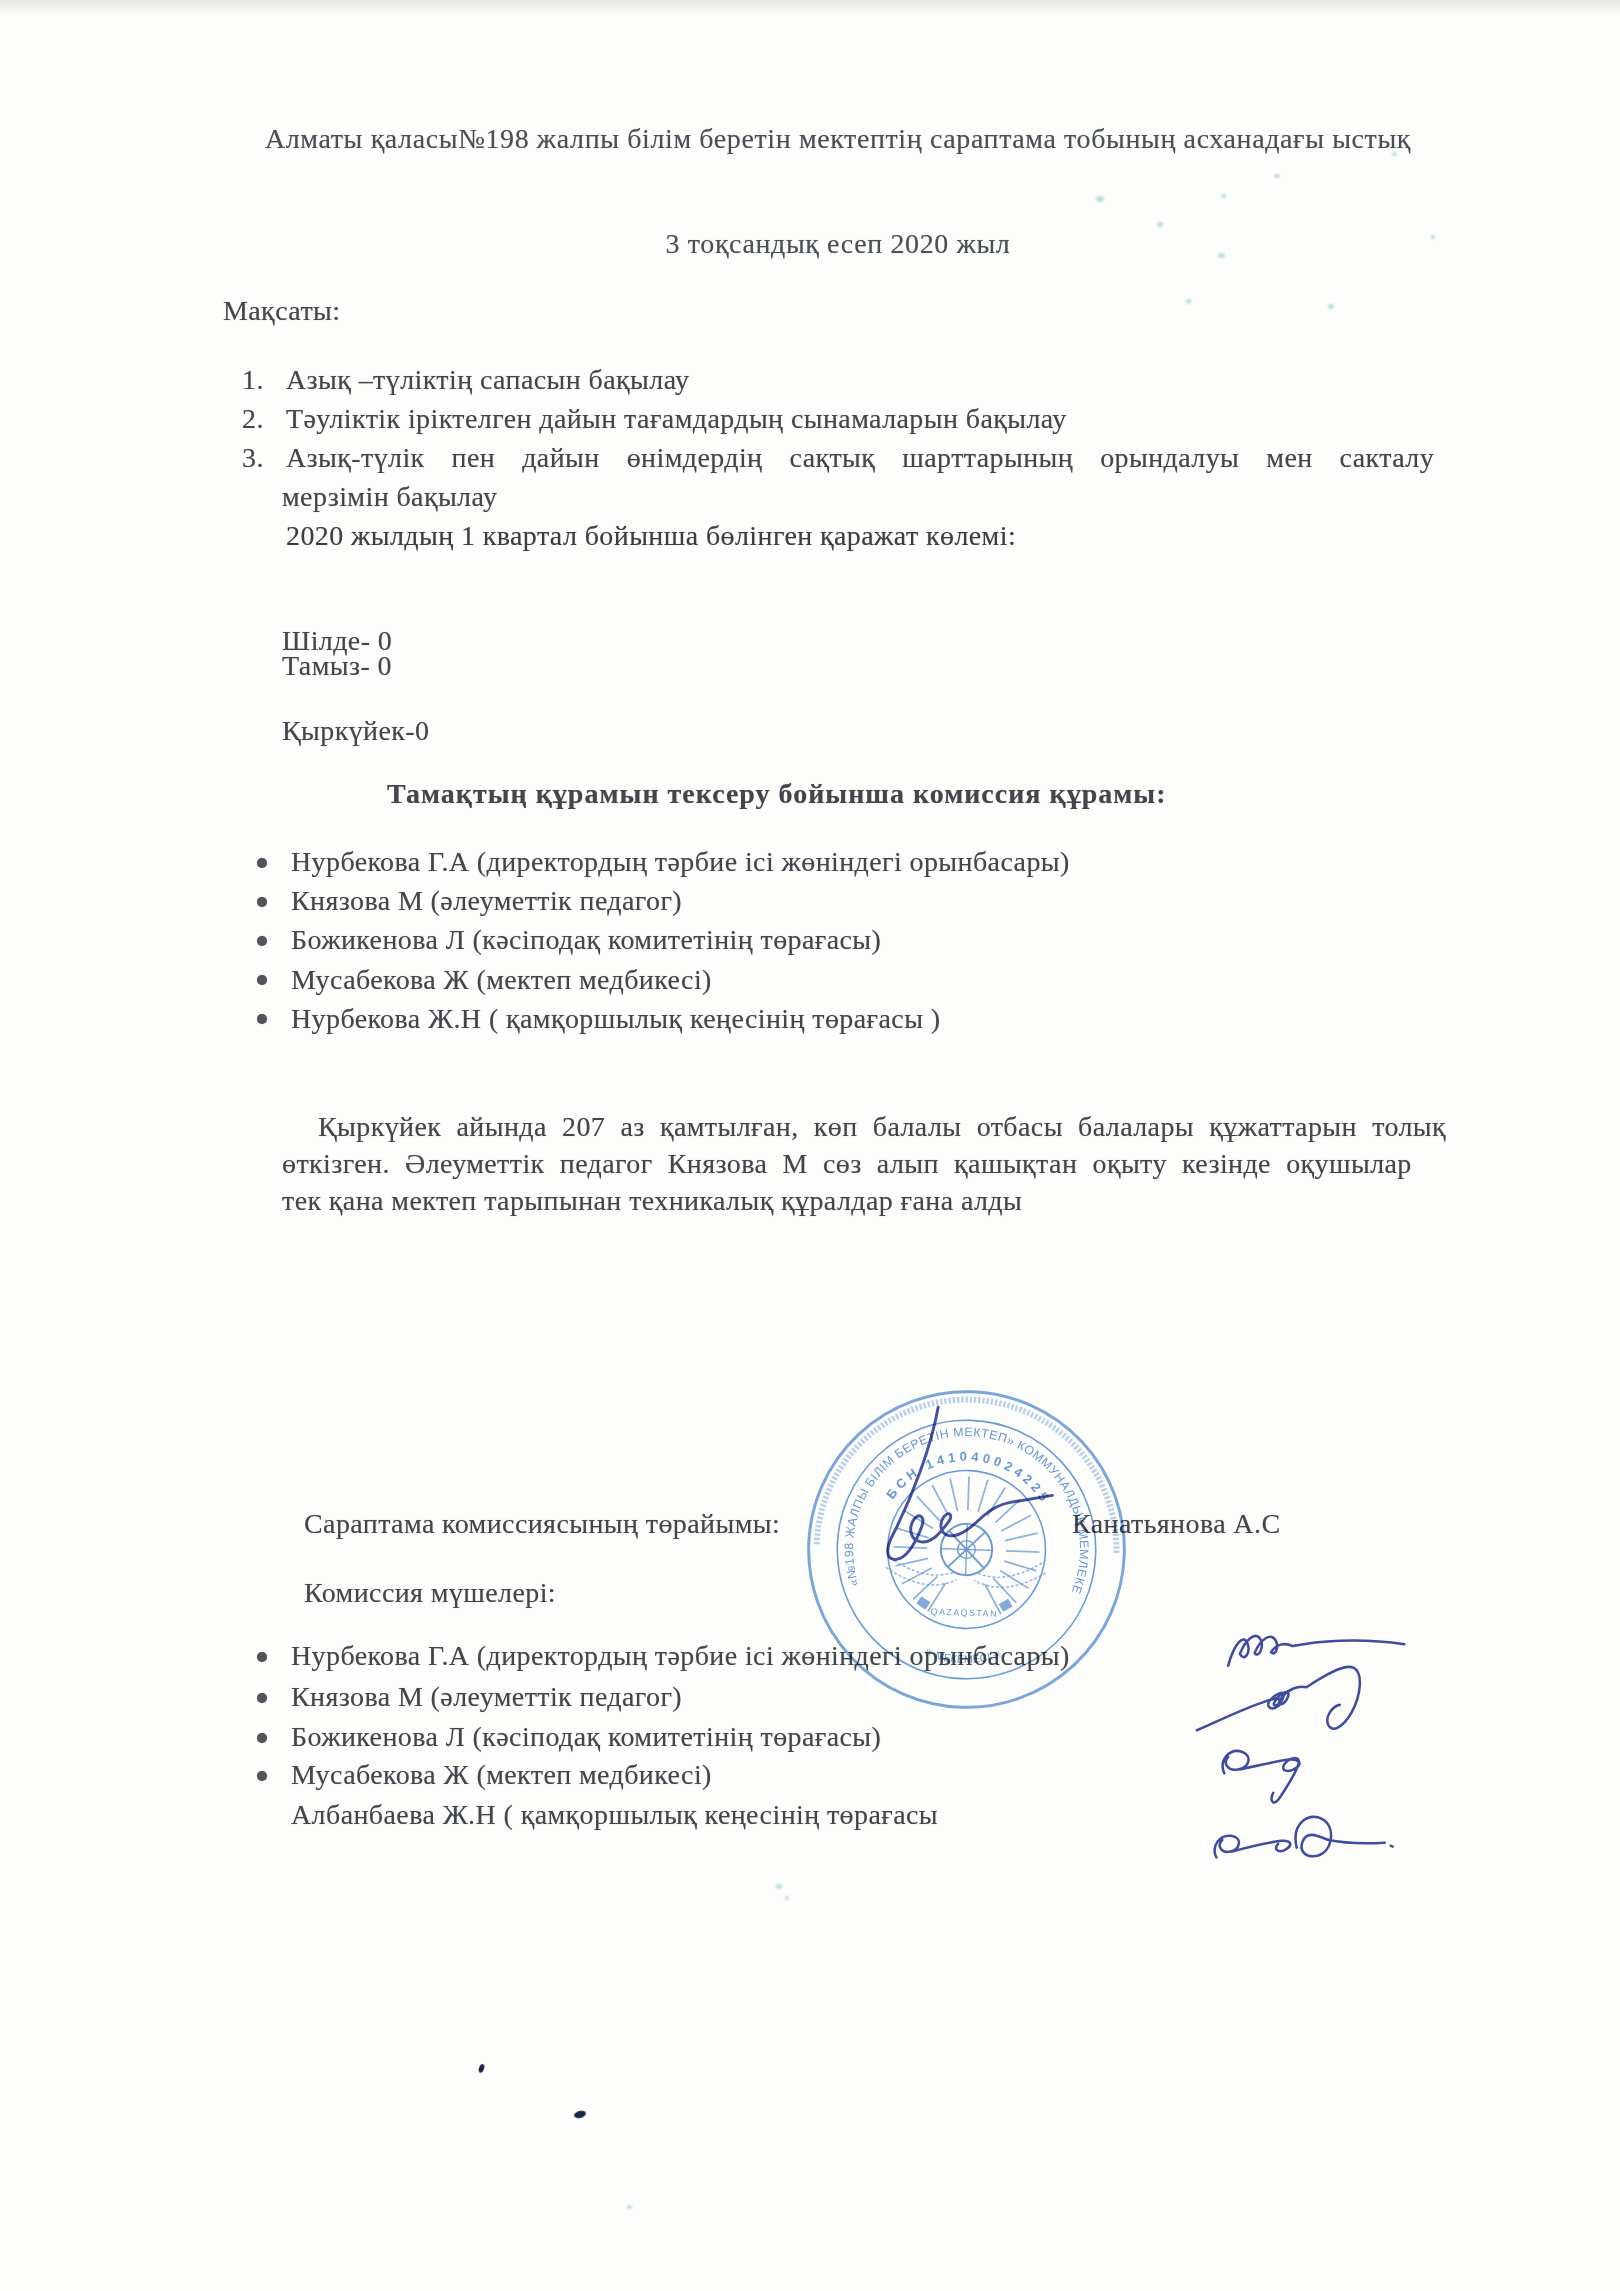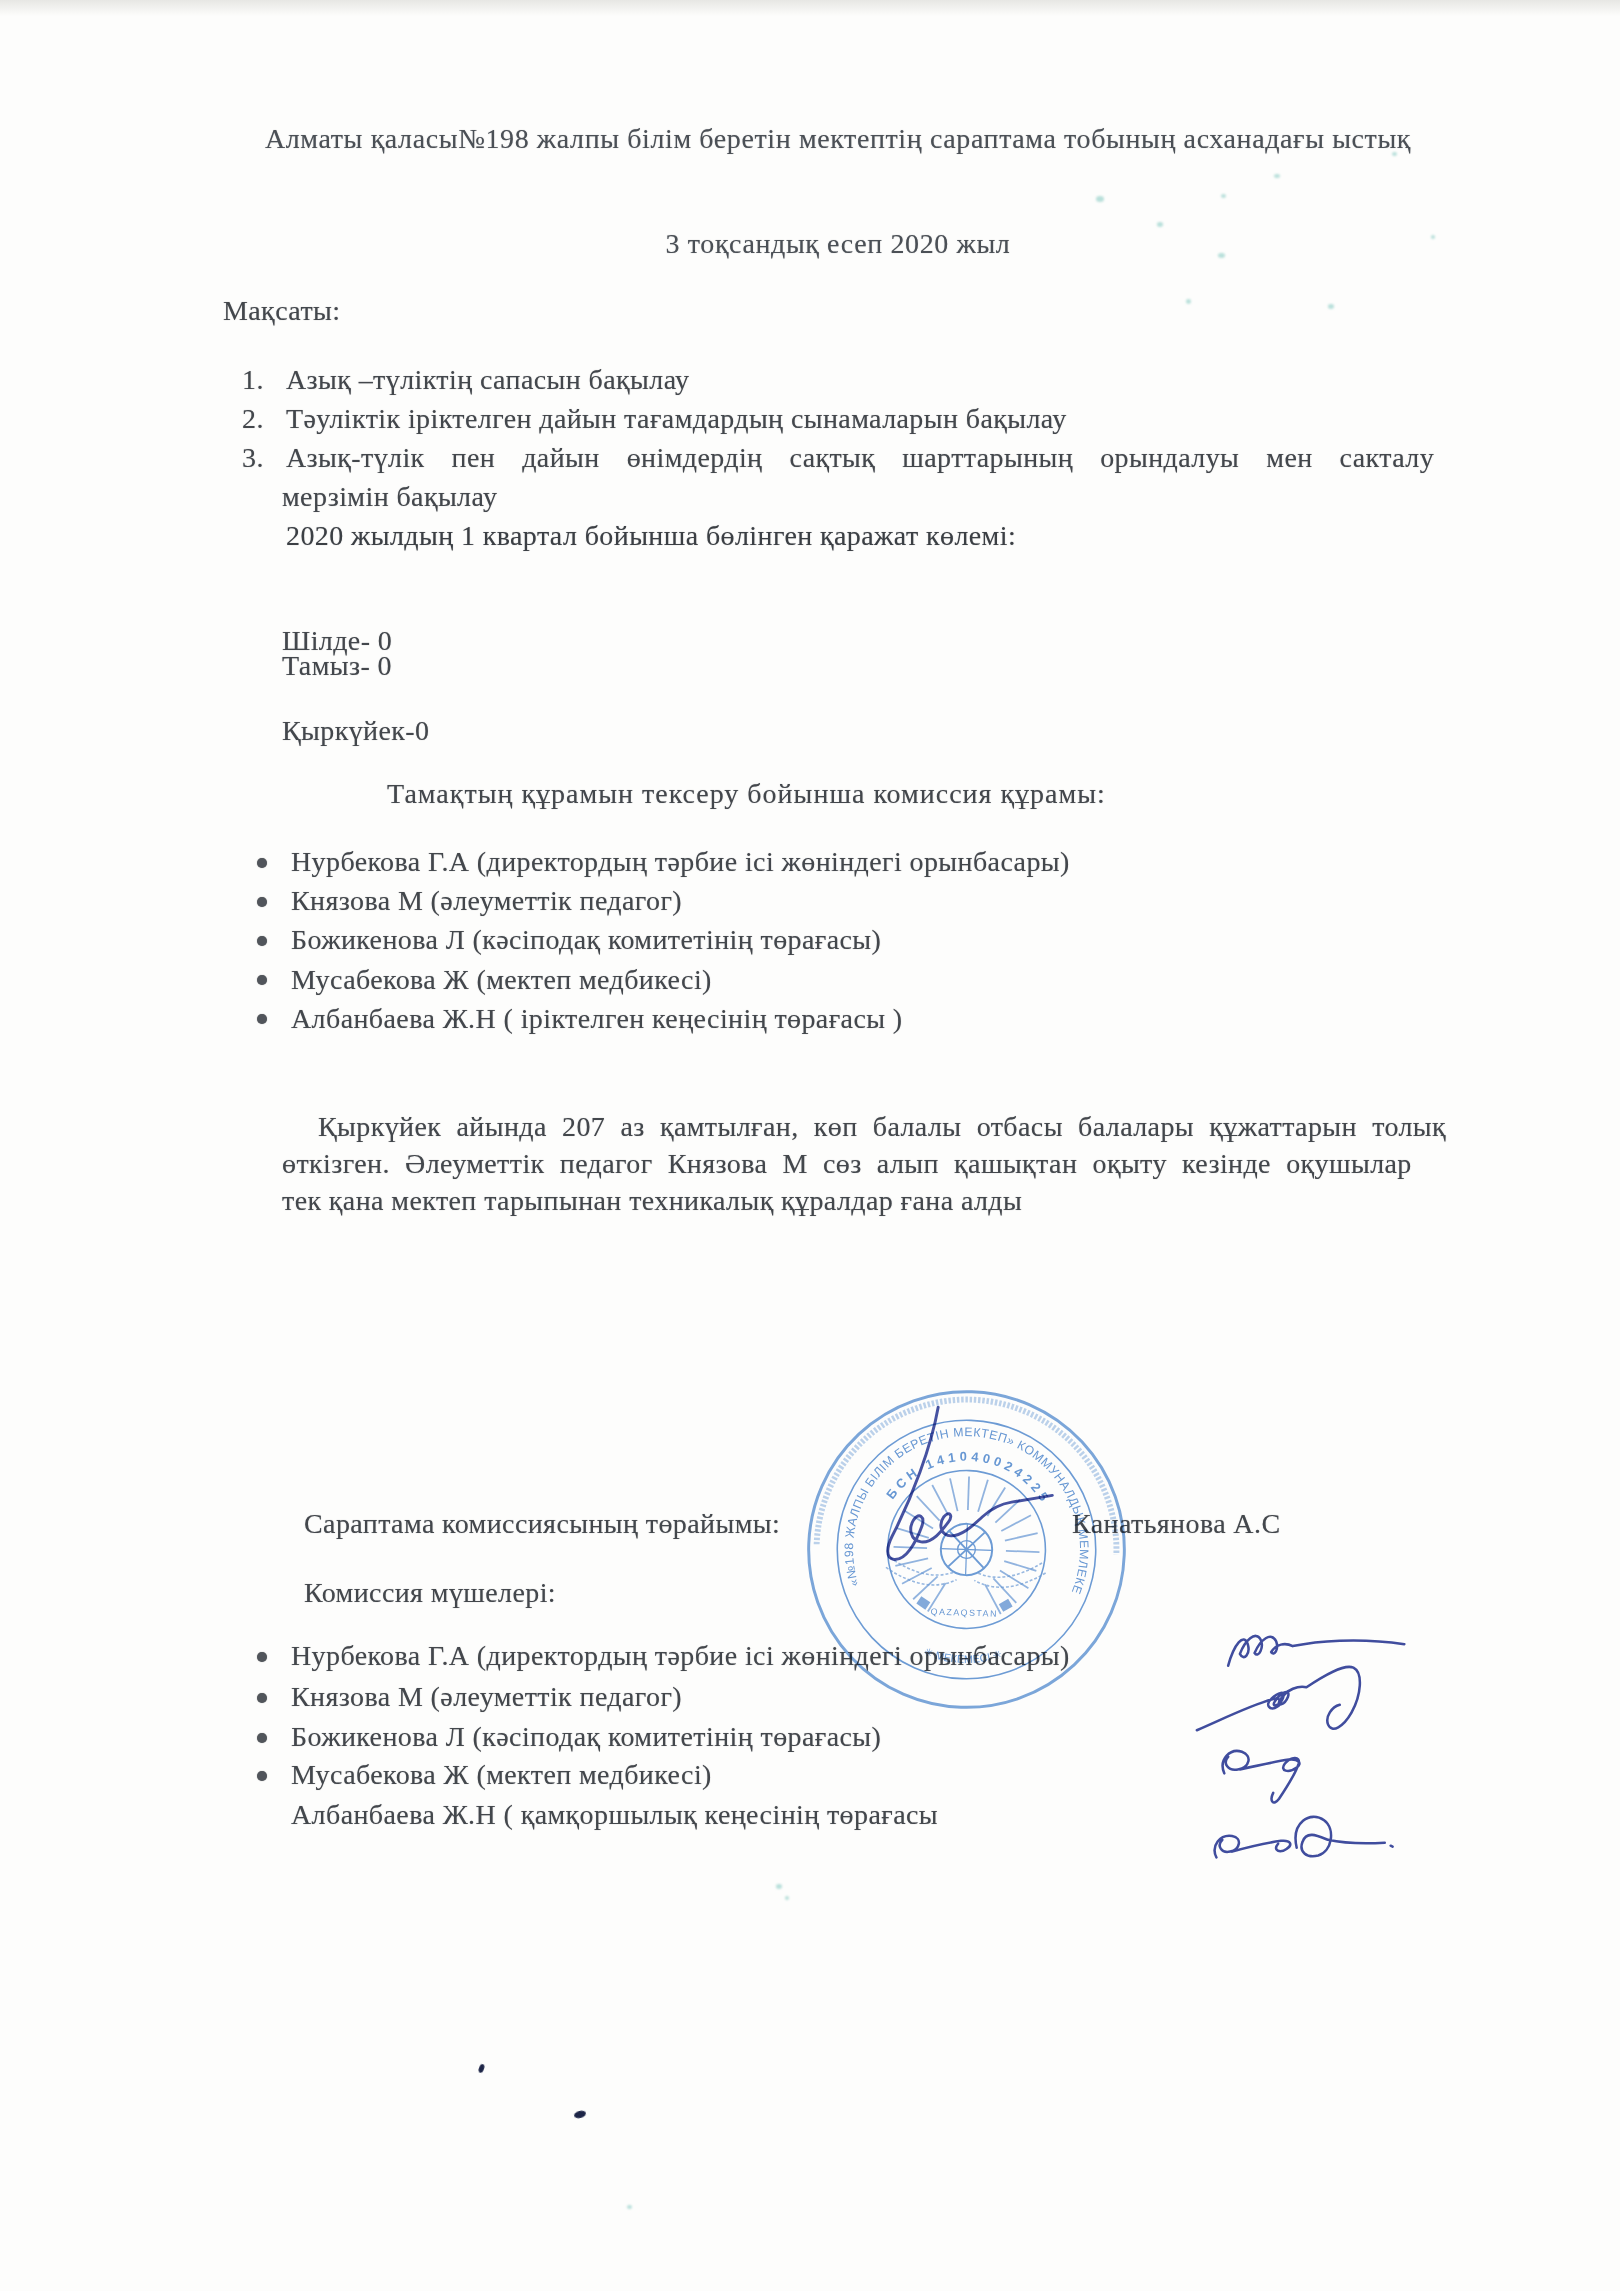--- a/index.html
+++ b/index.html
@@ -65,32 +65,32 @@
 <div class="txt" style="left:242px;top:441px;">3.</div>
 <div class="txt js1" style="left:286px;top:441px;">Азық-түлік пен дайын өнімдердің сақтық шарттарының орындалуы мен сакталу</div>
 <div class="txt" style="left:282px;top:480px;">мерзімін бақылау</div>
 
 <div class="txt" style="left:286px;top:519px;color:#3b3f44;">2020 жылдың 1 квартал бойынша бөлінген қаражат көлемі:</div>
 
 <div class="txt" style="left:282px;top:584px;margin-top:40px;">Шілде- 0</div>
 <div class="txt" style="left:282px;top:649px;">Тамыз-  0</div>
 <div class="txt" style="left:282px;top:714px;">Қыркүйек-0</div>
 
-<div class="txt" style="left:387px;top:777px;letter-spacing:1px;">Тамақтың құрамын тексеру бойынша комиссия құрамы:</div>
+<div class="txt" style="left:387px;top:777px;letter-spacing:1px;font-weight:bold;">Тамақтың құрамын тексеру бойынша комиссия құрамы:</div>
 
 <span class="dot" style="left:257px;top:858px;"></span>
 <div class="txt" style="left:291px;top:845px;">Нурбекова Г.А (директордың тәрбие ісі жөніндегі орынбасары)</div>
 <span class="dot" style="left:257px;top:897px;"></span>
 <div class="txt" style="left:291px;top:884px;">Князова М (әлеуметтік педагог)</div>
 <span class="dot" style="left:257px;top:936px;"></span>
 <div class="txt" style="left:291px;top:923px;">Божикенова Л (кәсіподақ комитетінің төрағасы)</div>
 <span class="dot" style="left:257px;top:975px;"></span>
 <div class="txt" style="left:291px;top:963px;">Мусабекова Ж (мектеп медбикесі)</div>
 <span class="dot" style="left:257px;top:1014px;"></span>
-<div class="txt" style="left:291px;top:1002px;">Албанбаева Ж.Н ( іріктелген кеңесінің төрағасы )</div>
+<div class="txt" style="left:291px;top:1002px;">Нурбекова Ж.Н ( қамқоршылық кеңесінің төрағасы )</div>
 
 <div class="txt pj" style="left:318px;top:1110px;">Қыркүйек айында 207 аз қамтылған, көп балалы отбасы балалары  құжаттарын толық</div>
 <div class="txt pj" style="left:282px;top:1147px;">өткізген. Әлеуметтік педагог Князова М  сөз алып қашықтан оқыту кезінде оқушылар</div>
 <div class="txt" style="left:282px;top:1184px;">тек қана мектеп тарыпынан техникалық құралдар ғана алды</div>
 
 <div class="txt" style="left:304px;top:1507px;">Сараптама комиссиясының төрайымы:</div>
 <div class="txt" style="left:1032px;top:1507px;margin-left:40px;">Канатьянова А.С</div>
 
 <div class="txt" style="left:304px;top:1576px;">Комиссия мүшелері:</div>
 

